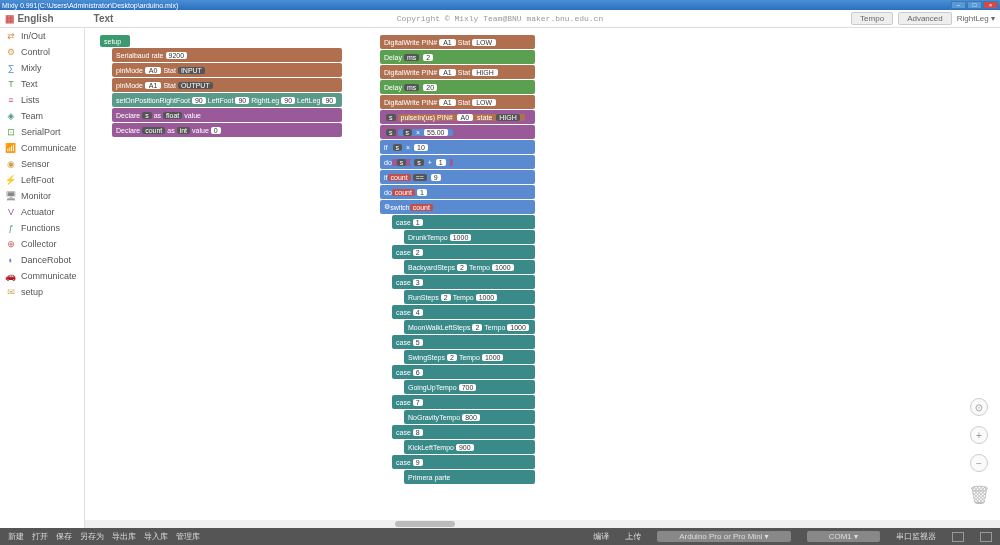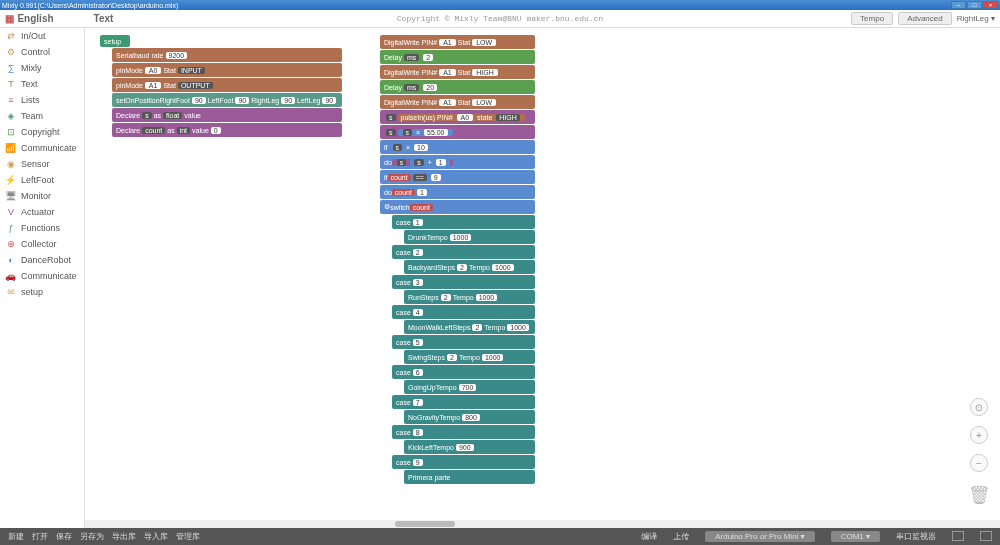--- a/index.html
+++ b/index.html
@@ -44,22 +44,22 @@
 .blk-darkteal { background: #3a8a8a; }
 
 .field { background: #fff; color: #333; padding: 0 3px; border-radius: 2px; margin: 0 2px; font-size: 7px; }
 .field-dark { background: #555; color: #fff; padding: 0 3px; border-radius: 2px; margin: 0 2px; font-size: 7px; }
 .field-sel { background: #fff; color: #333; padding: 0 4px; border-radius: 2px; margin: 0 2px; font-size: 7px; }
 .indent { margin-left: 12px; }
 .indent2 { margin-left: 24px; }
 
 .footer { height: 17px; background: #555; display: flex; align-items: center; padding: 0 8px; gap: 8px; color: #ddd; font-size: 8px; }
 .foot-btn { color: #ddd; cursor: pointer; }
-.foot-right { margin-left: auto; display: flex; gap: 16px; }
-.foot-sel { background: #888; padding: 1px 10px; border-radius: 2px; font-size: 8px; }
+.foot-right { margin-left: auto; display: flex; gap: 16px; align-items: center; }
+.foot-sel { background: #888; padding: 1px 22px; border-radius: 2px; font-size: 8px; }
 .foot-icon { width: 12px; height: 10px; border: 1px solid #999; }
 
 .scrollbar-h { position: absolute; bottom: 0; left: 0; right: 0; height: 8px; background: #f0f0f0; }
 .scrollbar-thumb { position: absolute; left: 310px; width: 60px; height: 6px; top: 1px; background: #bbb; border-radius: 3px; }
 </style>
 </head>
 <body>
 
 <div class="titlebar">
   <span class="titlebar-text">Mixly 0.991(C:\Users\Administrator\Desktop\arduino.mix)</span>
@@ -107,21 +107,21 @@
       <div class="side-item">
         <span class="side-icon" style="color:#d05a8a">≡</span>
         <span>Lists</span>
       </div>
       <div class="side-item">
         <span class="side-icon" style="color:#5a9a8a">◈</span>
         <span>Team</span>
       </div>
       <div class="side-item">
         <span class="side-icon" style="color:#5aa050">⊡</span>
-        <span>Copyright</span>
+        <span>SerialPort</span>
       </div>
       <div class="side-item">
         <span class="side-icon" style="color:#5a8ad0">📶</span>
         <span>Communicate</span>
       </div>
       <div class="side-item">
         <span class="side-icon" style="color:#d0a050">◉</span>
         <span>Sensor</span>
       </div>
       <div class="side-item">

